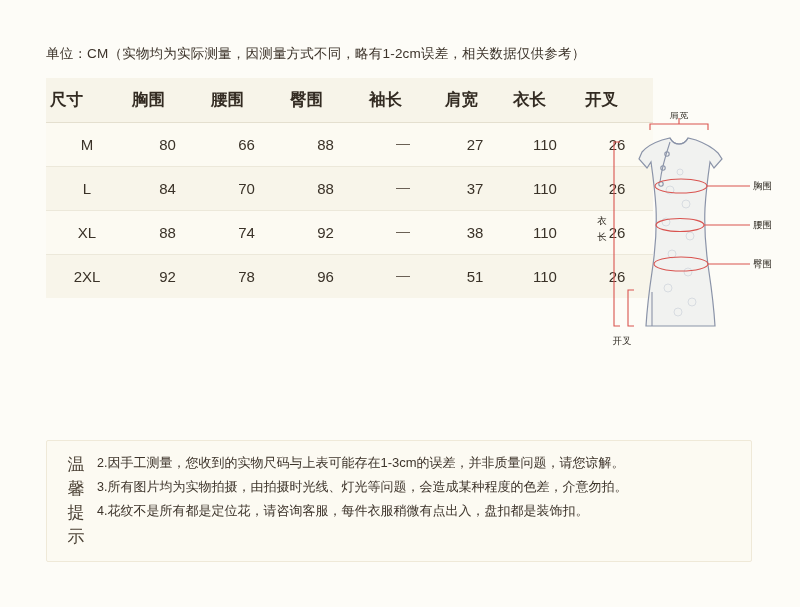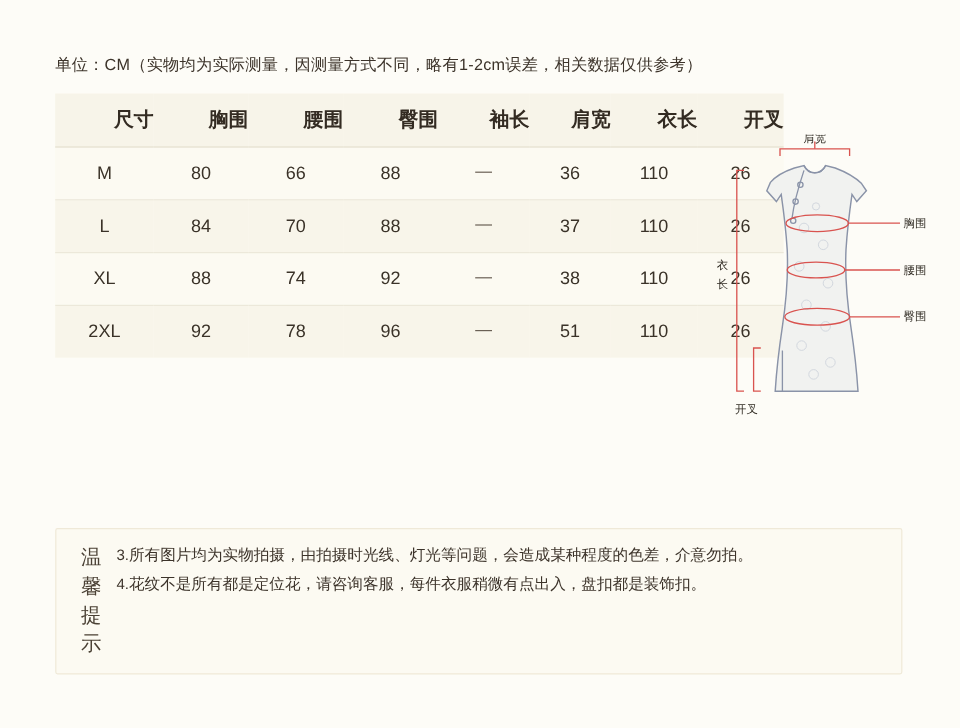--- a/index.html
+++ b/index.html
@@ -44,21 +44,21 @@
     border-collapse: collapse;
     width: 530px;
     table-layout: fixed;
     background: #fcfaf2;
   }
   table.size-table thead th {
     font-size: 16.5px;
     font-weight: bold;
     color: #332b22;
     padding: 11px 0 11px 4px;
-    text-align: right;
+    text-align: left;
     border-bottom: 1px solid #e4dfcf;
     background: #f7f4e9;
   }
   table.size-table tbody td {
     font-size: 15px;
     color: #3a3228;
     text-align: center;
     padding: 13px 0 13px 0;
     border-bottom: 1px solid #ece8da;
     background: #fcfaf2;
@@ -155,21 +155,21 @@
           <th class="col-slit">开叉</th>
         </tr>
       </thead>
       <tbody>
         <tr>
           <td>M</td>
           <td>80</td>
           <td>66</td>
           <td>88</td>
           <td><span class="dash"></span></td>
-          <td>36</td>
+          <td>27</td>
           <td>110</td>
           <td>26</td>
         </tr>
         <tr>
           <td>L</td>
           <td>84</td>
           <td>70</td>
           <td>88</td>
           <td><span class="dash"></span></td>
           <td>37</td>
@@ -272,20 +272,23 @@
 
   <div class="notes">
     <div class="notes-title">
       <div>温</div>
       <div>馨</div>
       <div>提</div>
       <div>示</div>
     </div>
     <div class="notes-list">
       <div class="note-line">
+        <span class="note-num">2.</span><span>因手工测量，您收到的实物尺码与上表可能存在1-3cm的误差，并非质量问题，请您谅解。</span>
+      </div>
+      <div class="note-line">
         <span class="note-num">3.</span><span>所有图片均为实物拍摄，由拍摄时光线、灯光等问题，会造成某种程度的色差，介意勿拍。</span>
       </div>
       <div class="note-line">
         <span class="note-num">4.</span><span>花纹不是所有都是定位花，请咨询客服，每件衣服稍微有点出入，盘扣都是装饰扣。</span>
       </div>
     </div>
   </div>
 
 </div>
 

